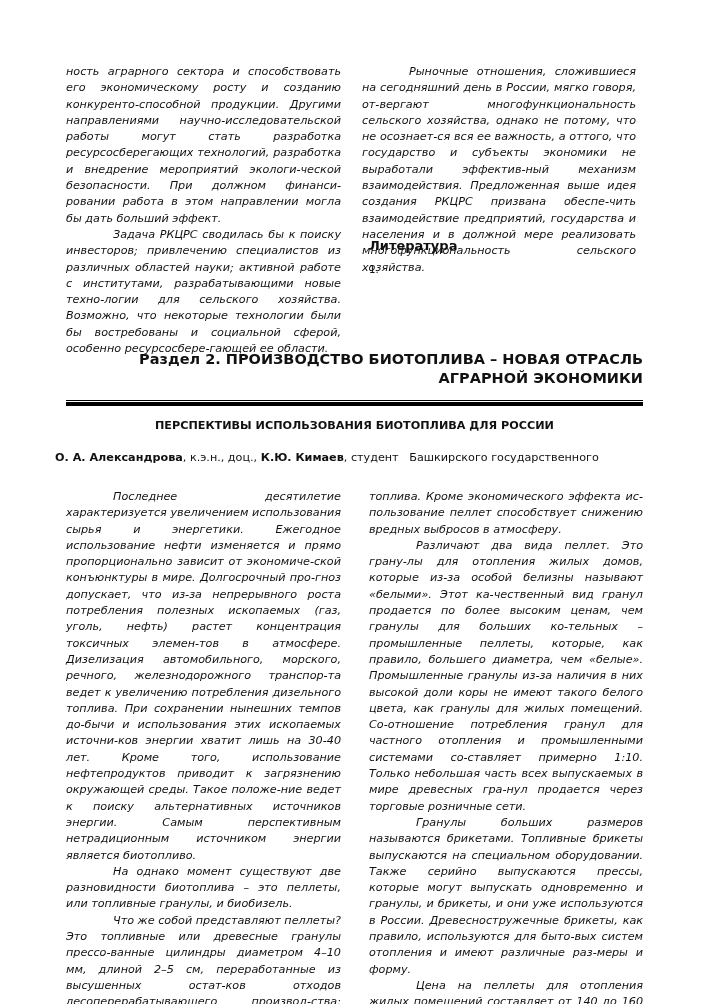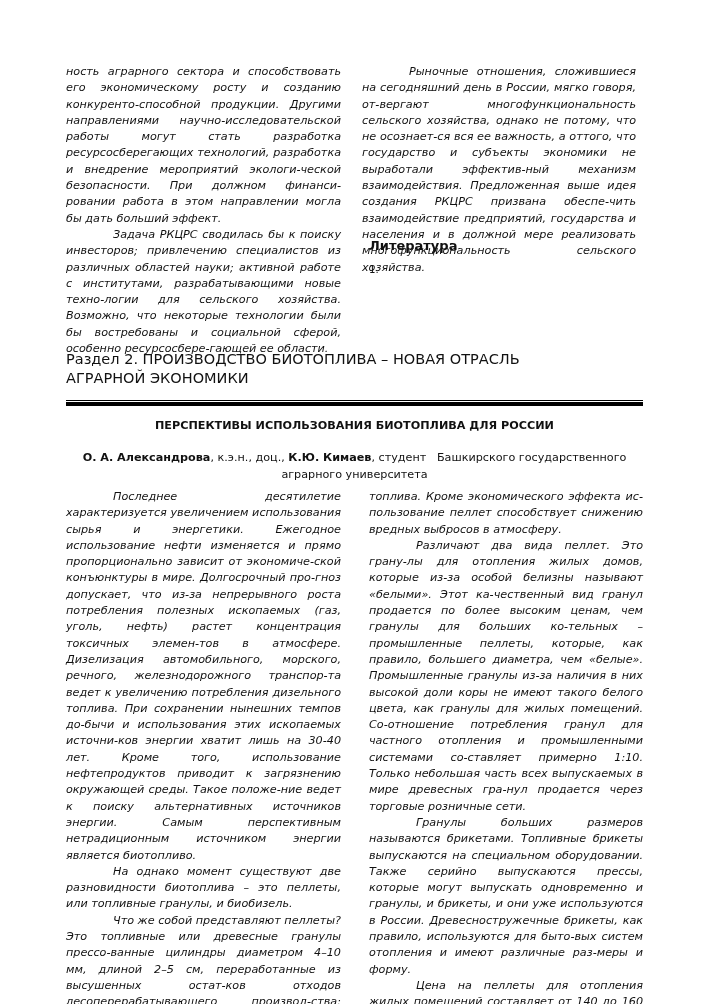--- a/index.html
+++ b/index.html
@@ -11,27 +11,27 @@
   #col-top-left { left:66px; top:64px; width:275px; }
   #col-top-right { left:362px; top:64px; width:274px; }
   #lit-title { position:absolute; left:369px; top:238px; width:274px; text-align:left;
                font-weight:bold; font-size:13px; }
   #lit-list { position:absolute; left:369px; top:262px; width:274px; font-size:10.2px;
               line-height:16.3px; text-align:justify; }
   .ref { display:flex; }
   .ref-num { width:33px; flex:none; }
   .ref-body { flex:1; }
   .ref-body a { color:#1a1acc; text-decoration:underline; }
-  #section-title { position:absolute; left:66px; top:350px; width:577px; text-align:left;
-                   font-weight:normal; font-size:14.5px; line-height:19px; }
+  #section-title { position:absolute; left:66px; top:350px; width:577px; text-align:right;
+                   font-weight:bold; font-size:14.5px; line-height:19px; }
   #rule-thin { position:absolute; left:66px; top:400px; width:577px; height:1px; background:#000; }
   #rule-thick { position:absolute; left:66px; top:402px; width:577px; height:4px; background:#000; }
   #article-title { position:absolute; left:66px; top:419px; width:577px; text-align:center;
                    font-weight:bold; font-size:11.2px; }
-  #authors { position:absolute; left:66px; top:449px; width:577px; text-align:center;
+  #authors { position:absolute; left:55px; top:449px; width:577px; text-align:left;
              font-size:11.2px; line-height:17px; }
   #col-bot-left { left:66px; top:489px; width:275px; }
   #col-bot-right { left:369px; top:489px; width:274px; }
 </style>
 </head>
 <body>
 
 <div class="col" id="col-top-left">
   <p>ность аграрного сектора и способствовать его экономическому росту и созданию конкуренто-способной продукции. Другими направлениями научно-исследовательской работы могут стать разработка ресурсосберегающих технологий, разработка и внедрение мероприятий экологи-ческой безопасности. При должном финанси-ровании работа в этом направлении могла бы дать больший эффект.</p>
   <p class="ind">Задача РКЦРС сводилась бы к поиску инвесторов; привлечению специалистов из различных областей науки; активной работе с институтами, разрабатывающими новые техно-логии для сельского хозяйства. Возможно, что некоторые технологии были бы востребованы и социальной сферой, особенно ресурсосбере-гающей ее области.</p>
@@ -53,21 +53,20 @@
   <div>АГРАРНОЙ ЭКОНОМИКИ</div>
 </div>
 
 <div id="rule-thin"></div>
 <div id="rule-thick"></div>
 
 <div id="article-title">ПЕРСПЕКТИВЫ ИСПОЛЬЗОВАНИЯ БИОТОПЛИВА ДЛЯ РОССИИ</div>
 
 <div id="authors">
   <div><b>О. А. Александрова</b><span>, к.э.н., доц., </span><b>К.Ю. Кимаев</b><span style="white-space:pre">, студент   Башкирского государственного</span></div>
-  <div>аграрного университета</div>
 </div>
 
 <div class="col" id="col-bot-left">
   <p class="ind">Последнее десятилетие характеризуется увеличением использования сырья и энергетики. Ежегодное использование нефти изменяется и прямо пропорционально зависит от экономиче-ской конъюнктуры в мире. Долгосрочный про-гноз допускает, что из-за непрерывного роста потребления полезных ископаемых (газ, уголь, нефть) растет концентрация токсичных элемен-тов в атмосфере. Дизелизация автомобильного, морского, речного, железнодорожного транспор-та ведет к увеличению потребления дизельного топлива. При сохранении нынешних темпов до-бычи и использования этих ископаемых источни-ков энергии хватит лишь на 30-40 лет. Кроме того, использование нефтепродуктов приводит к загрязнению окружающей среды. Такое положе-ние ведет к поиску альтернативных источников энергии. Самым перспективным нетрадиционным источником энергии является биотопливо.</p>
   <p class="ind">На однако момент существуют две разновидности биотоплива – это пеллеты, или топливные гранулы, и биобизель.</p>
   <p class="ind">Что же собой представляют пеллеты? Это топливные или древесные гранулы прессо-ванные цилиндры диаметром 4–10 мм, длиной 2–5 см, переработанные из высушенных остат-ков отходов лесоперерабатывающего производ-ства: древесных опилок, стружки, коры, сучков, веток и т.д. Содержание энергии в 1 кг дре-весных гранул соответствует 0,5 л жидкого</p>
 </div>
 
 <div class="col" id="col-bot-right">
   <p>топлива. Кроме экономического эффекта ис-пользование пеллет способствует снижению вредных выбросов в атмосферу.</p>

